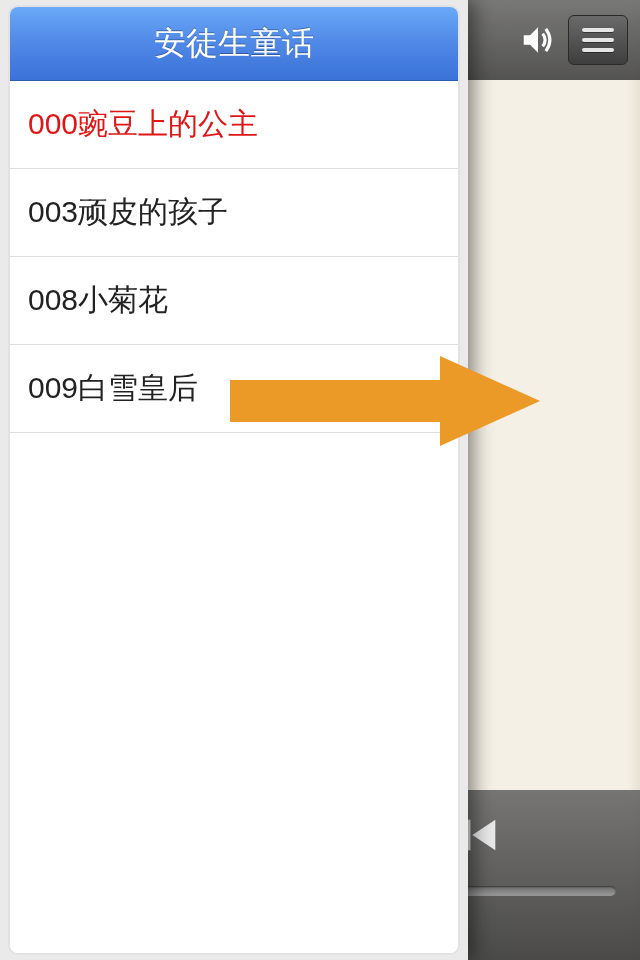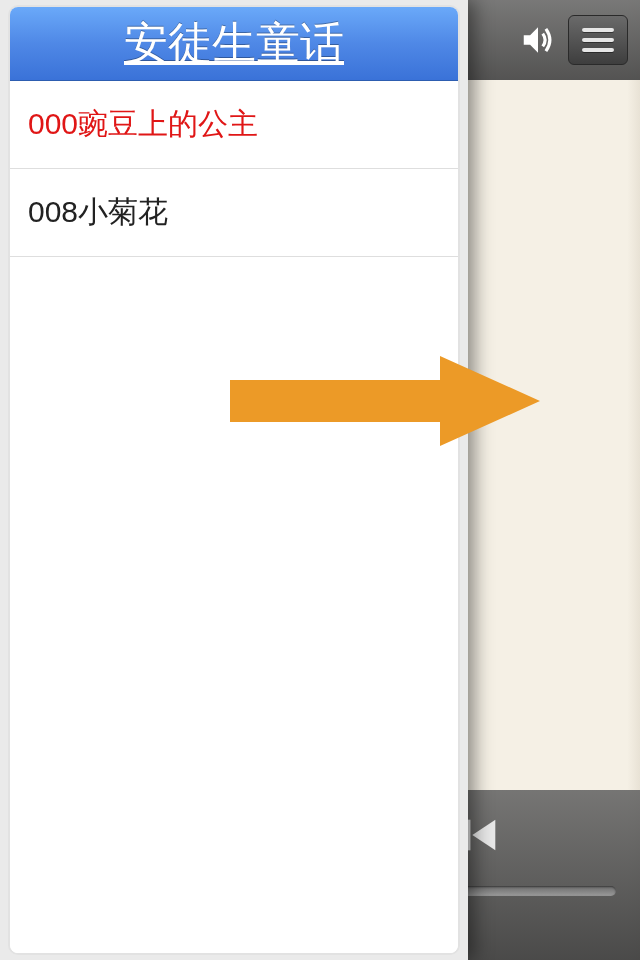--- a/index.html
+++ b/index.html
@@ -142,25 +142,24 @@
       overflow: hidden;
       background: #ffffff;
     }
     .sidebar-header {
       height: 74px;
       background: linear-gradient(to bottom,#6aa9f9 0%, #4f88e6 50%, #3a72d8 100%);
       display: flex;
       align-items: center;
       justify-content: center;
       color: #ffffff;
-      font-size: 44px;
+      font-size: 32px;
       font-weight: 500;
       text-shadow: 0 -1px 0 rgba(0,0,0,0.3);
       border-bottom: 1px solid #2d5db0;
-      text-decoration: underline;
     }
     .list {
       height: calc(100% - 74px);
       overflow: hidden;
       background: #ffffff;
     }
     .list-item {
       height: 88px;
       display: flex;
       align-items: center;
@@ -246,21 +245,27 @@
 </div>
 
 <div class="sidebar">
   <div class="sidebar-frame">
     <div class="sidebar-header">安徒生童话</div>
     <div class="list" id="chapter-list">
         <div class="list-item active">
           <span>000豌豆上的公主</span>
         </div>
         <div class="list-item">
+          <span>003顽皮的孩子</span>
+        </div>
+        <div class="list-item">
           <span>008小菊花</span>
+        </div>
+        <div class="list-item">
+          <span>009白雪皇后</span>
         </div>
       </div>
   </div>
 </div>
 
 <div class="arrow">
   <svg viewBox="0 0 310 90">
     <polygon points="0,24 210,24 210,0 310,45 210,90 210,66 0,66" fill="#ec9a27"></polygon>
   </svg>
 </div>

